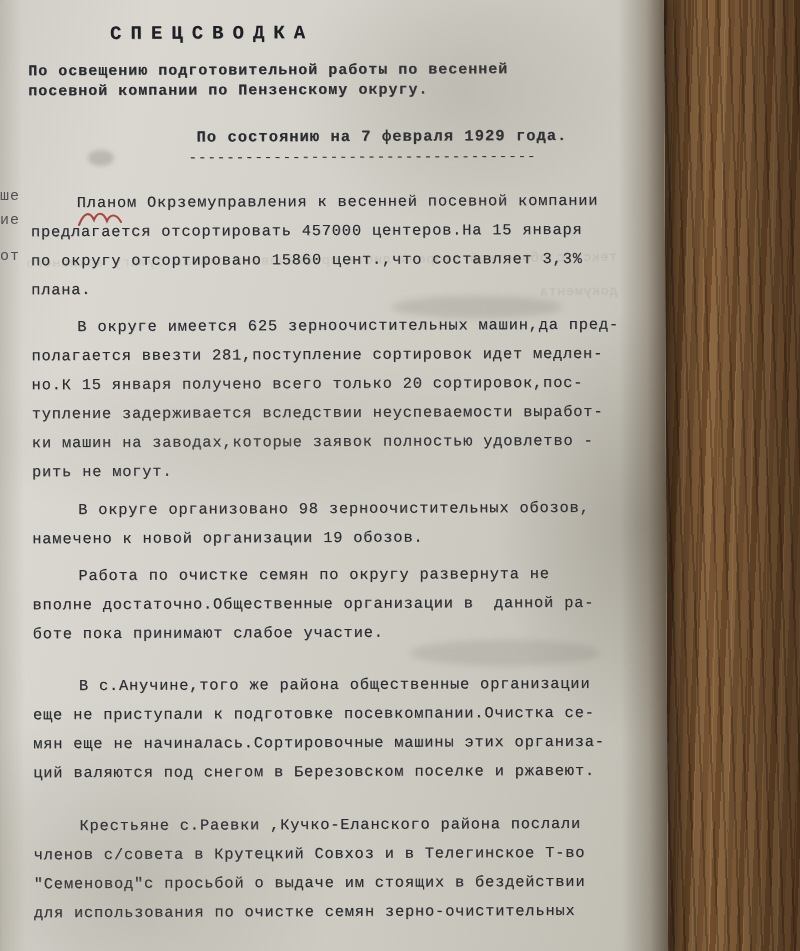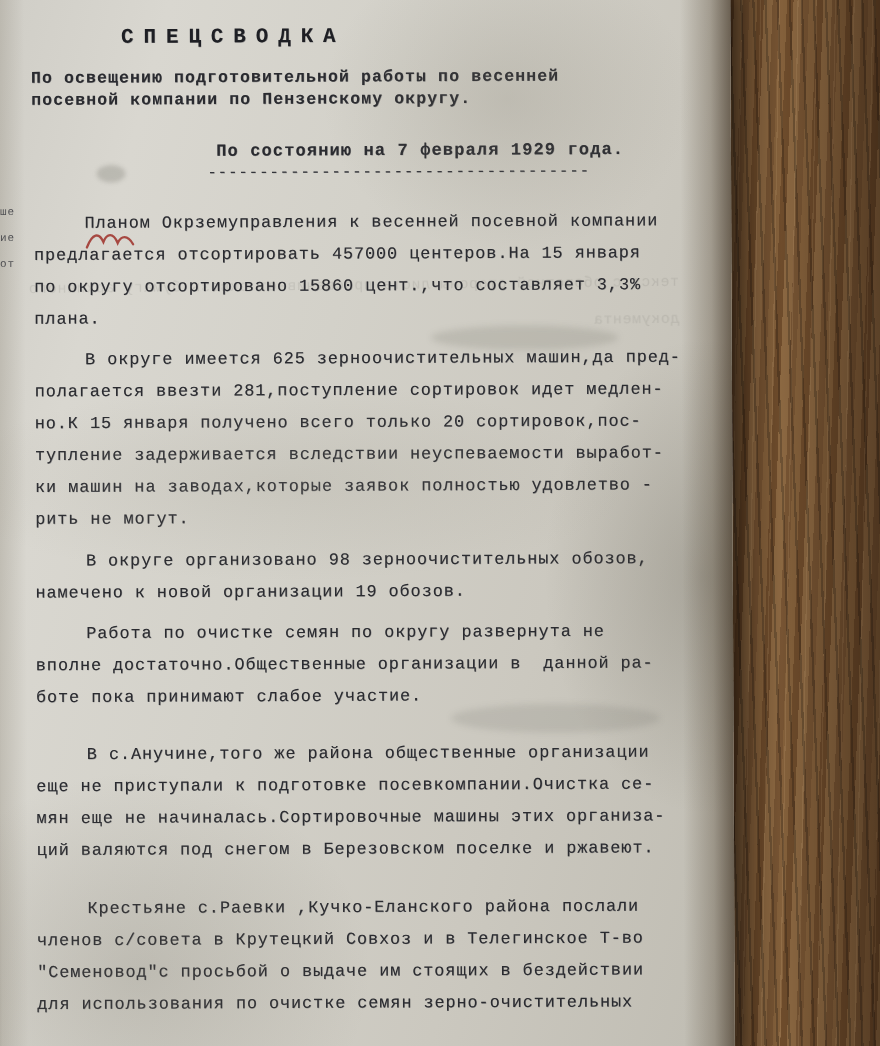--- a/index.html
+++ b/index.html
@@ -132,21 +132,21 @@
   .body {
     font-size: 15.3px;
     letter-spacing: 0.85px;
   }
 
   
   .margin-frag {
     position: absolute;
     left: 0;
     font-family: "Liberation Mono", monospace;
-    font-size: 10px;
+    font-size: 15px;
     letter-spacing: 0.9px;
     color: #3b3c41;
     opacity: 0.85;
     white-space: pre;
   }
 
   
   .pencil {
     position: absolute;
     pointer-events: none;
@@ -211,21 +211,21 @@
 
     </div>
 
     <div class="sheet-dirt"></div>
     <div class="sheet-edge-right"></div>
     <div class="sheet-edge-left"></div>
   </div>
 
   <div class="margin-frag" style="top:188px; left:0px;">ше</div>
   <div class="margin-frag" style="top:212px; left:0px;">ие</div>
-  <div class="margin-frag" style="top:236px; left:0px;">от</div>
+  <div class="margin-frag" style="top:248px; left:0px;">от</div>
 
   <svg class="pencil" style="left:76px; top:205px;" width="52" height="26">
     <path d="M3,20 C8,7 14,6 18,15 C21,7 27,6 31,16 C34,9 40,8 45,17" stroke="#9e2f28" stroke-width="2.1" fill="none" stroke-linecap="round" opacity="0.85"></path>
   </svg>
 
   <div class="smudge" style="left:88px; top:150px; width:26px; height:16px; background:rgba(70,68,60,0.20); filter:blur(2px);"></div>
   <div class="smudge" style="left:392px; top:296px; width:170px; height:22px; background:rgba(95,92,82,0.16); filter:blur(3px);"></div>
   <div class="smudge" style="left:410px; top:640px; width:190px; height:26px; background:rgba(95,92,82,0.14); filter:blur(3px);"></div>
 
 </div>

